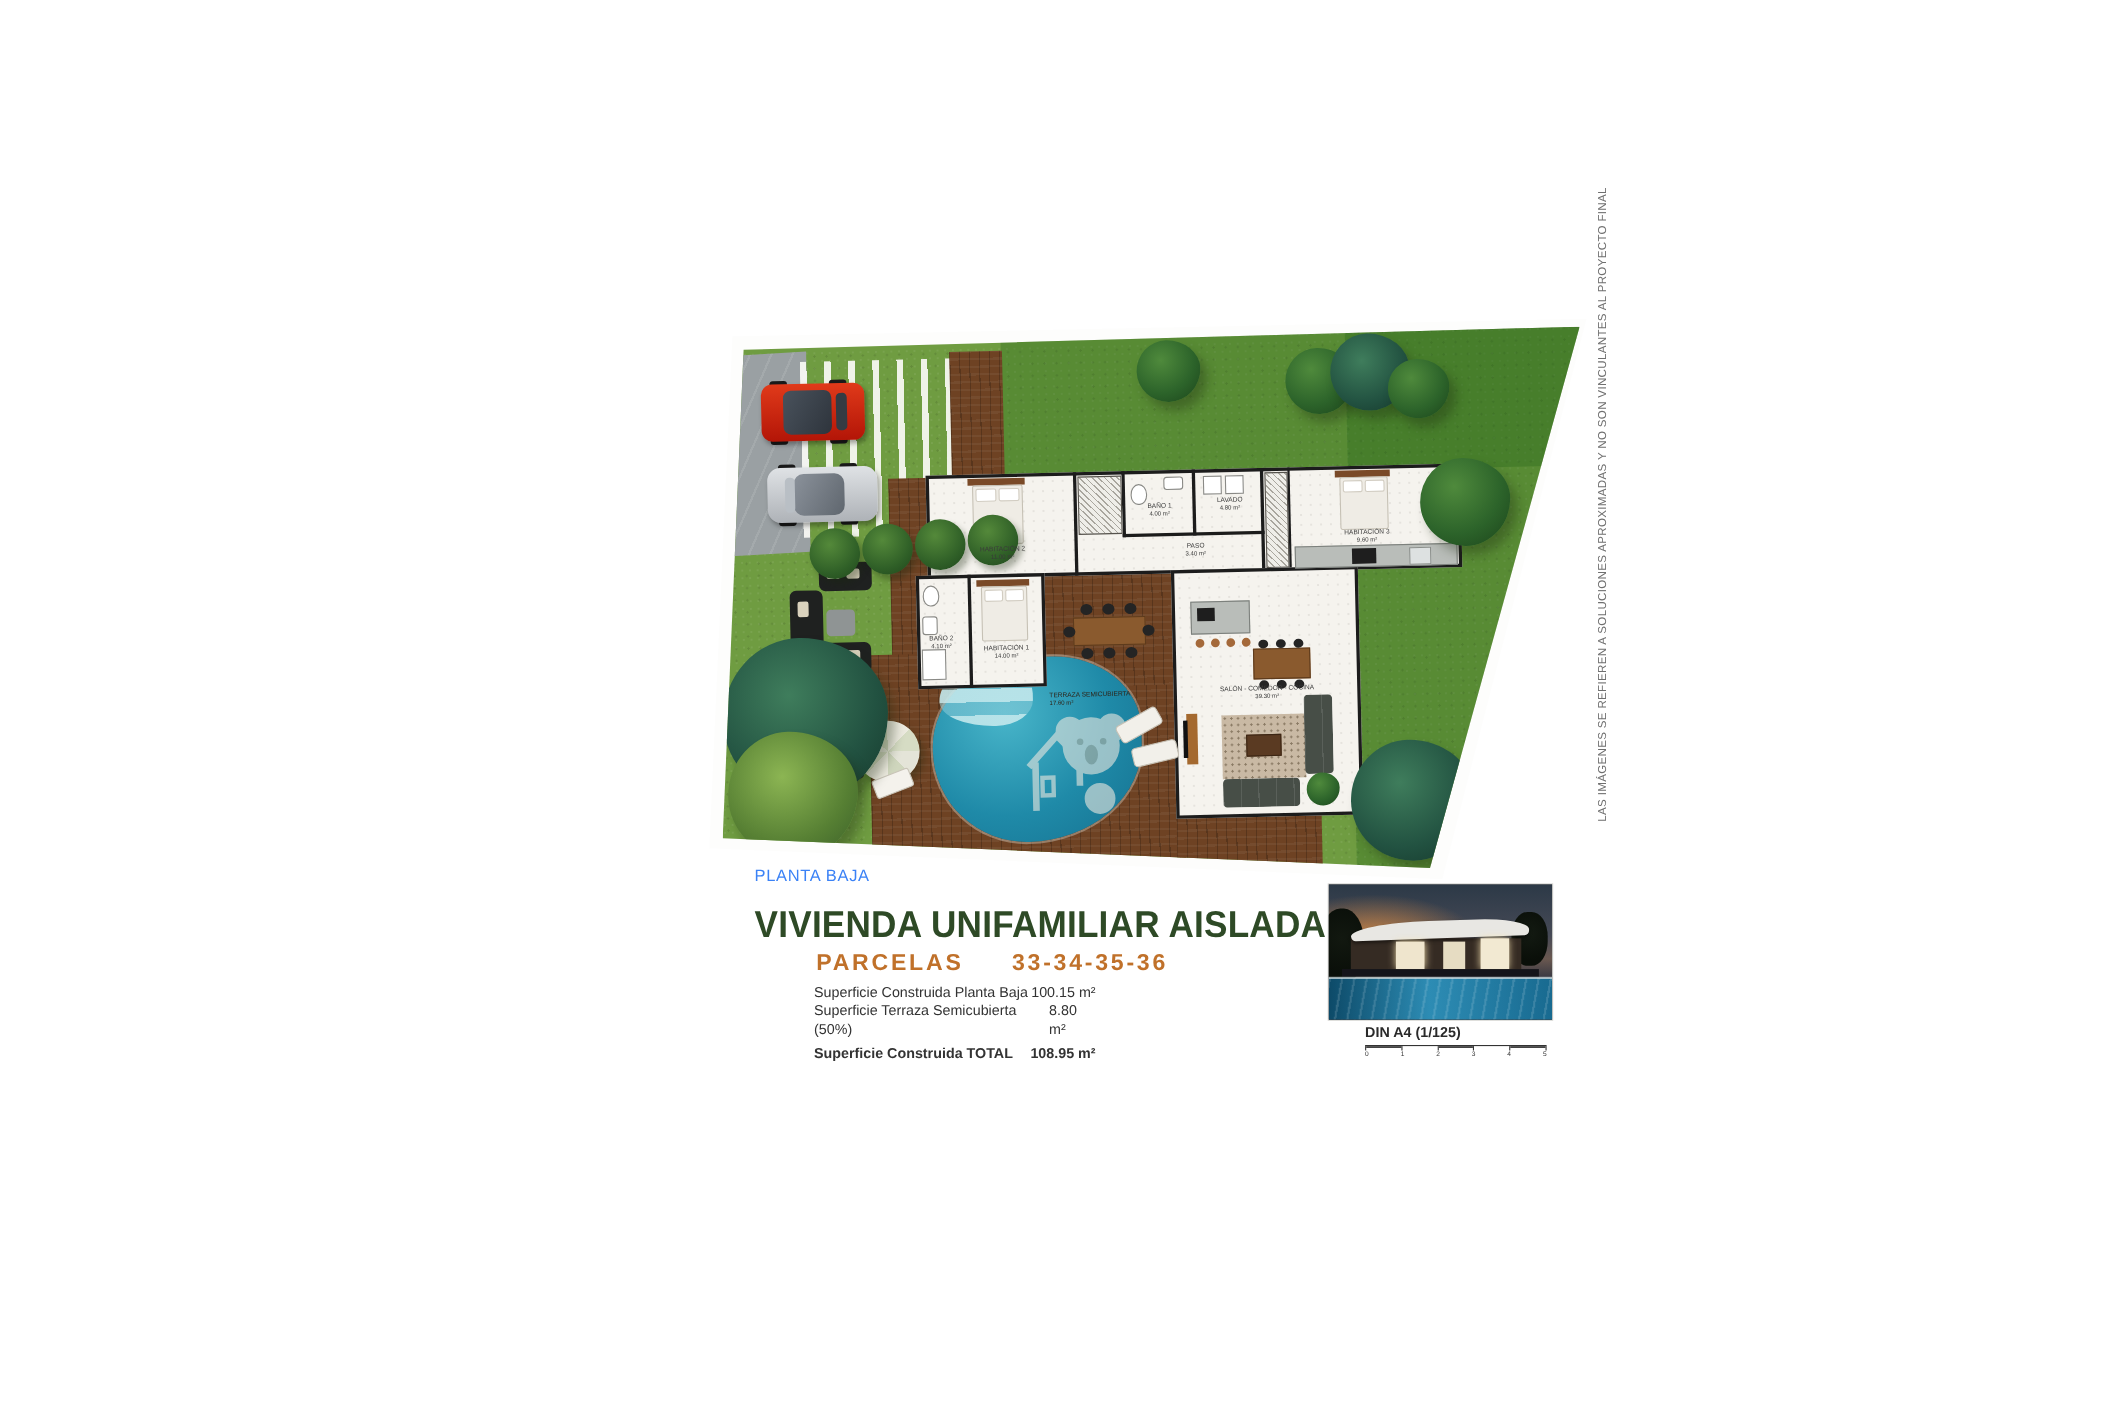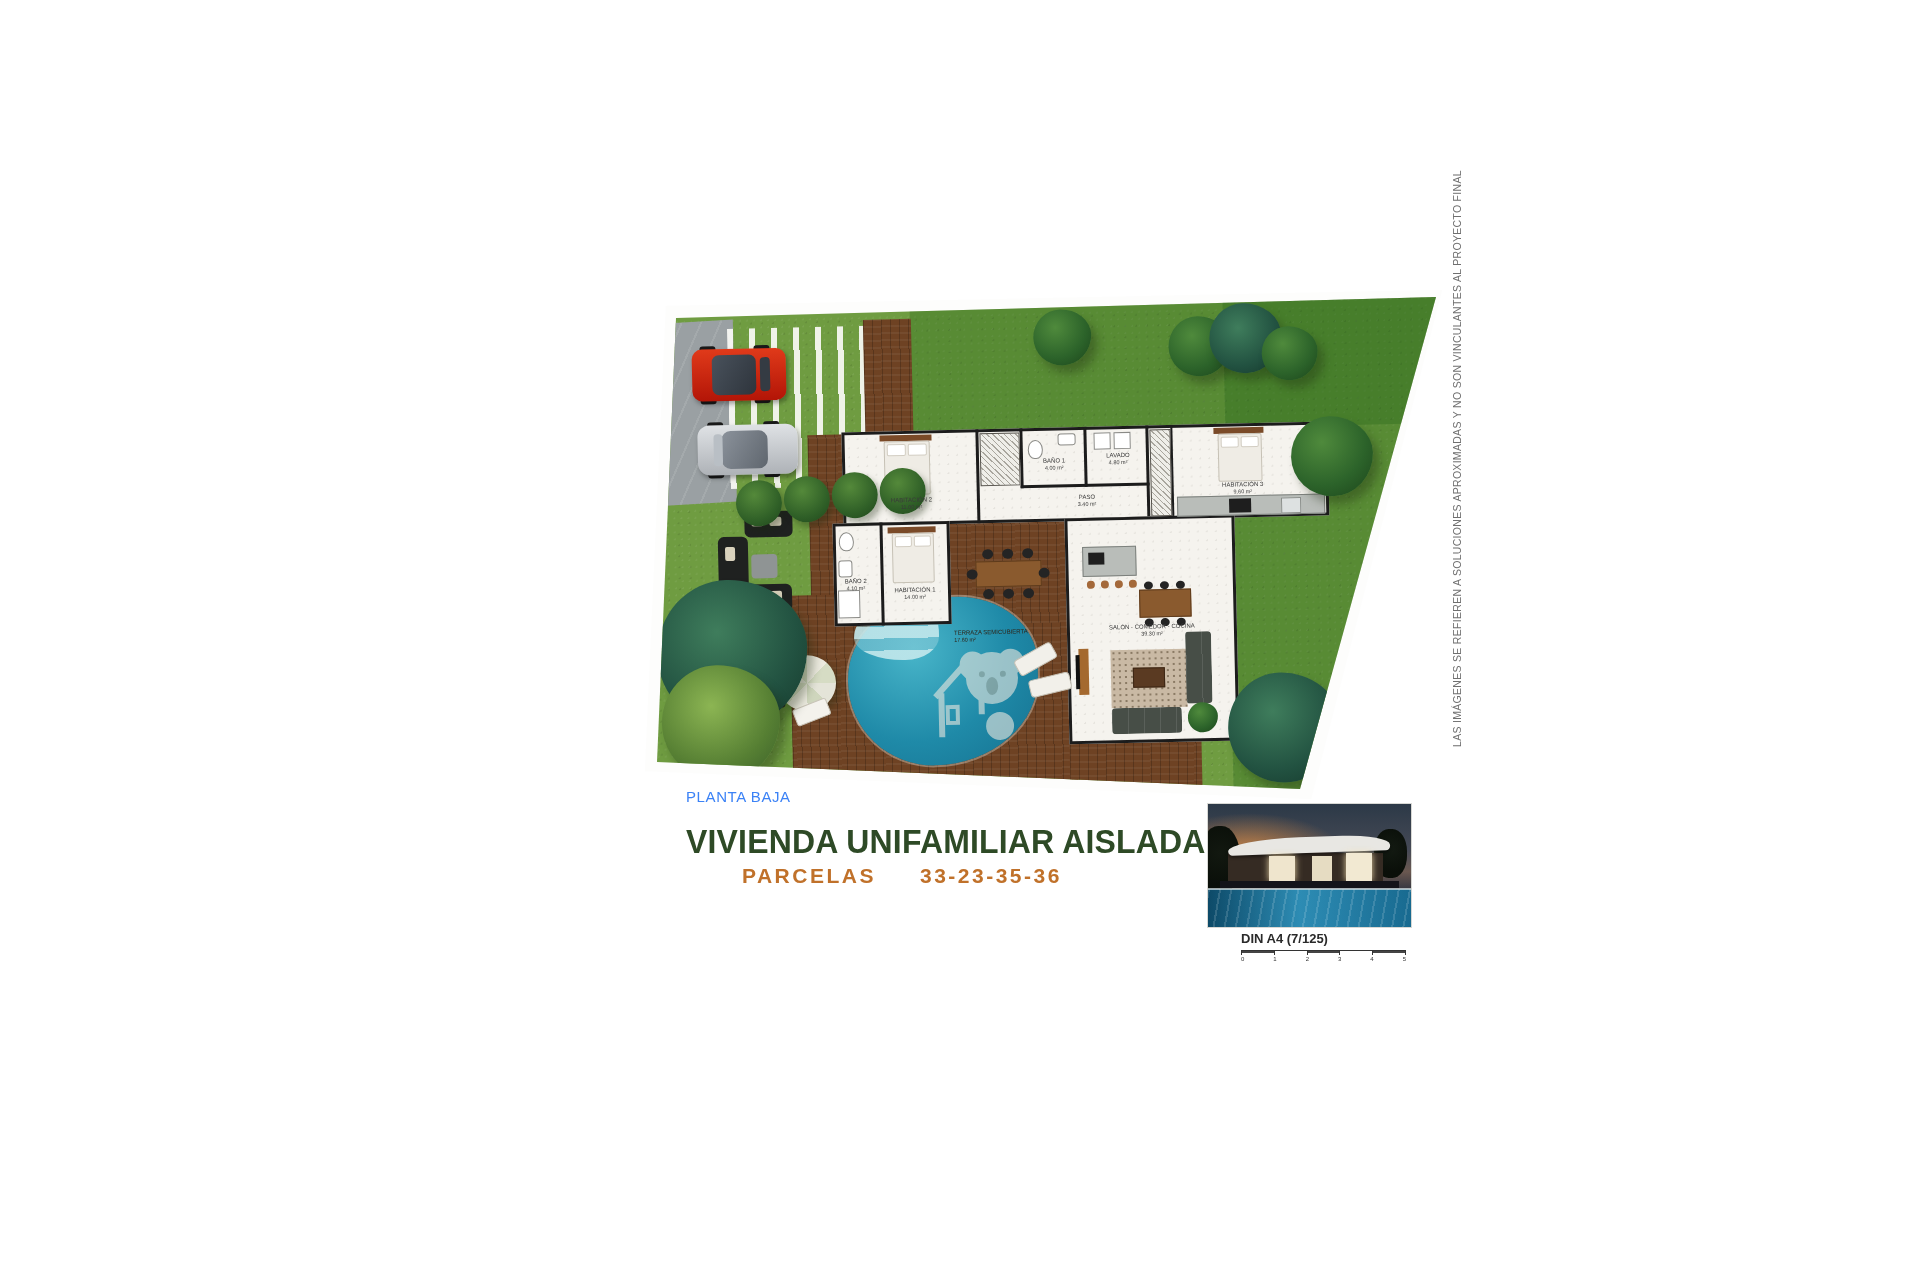--- a/index.html
+++ b/index.html
@@ -297,43 +297,57 @@
       </div>
     </div>
   </div>
 
   <div class="abs caption" style="left:686px;top:788px;">PLANTA BAJA</div>
 
   <div class="abs main-title" style="left:686px;top:822px;">VIVIENDA UNIFAMILIAR AISLADA</div>
 
   <div class="abs parcels" style="left:742px;top:864px;">
     <span>PARCELAS</span>
-    <span>33-23-35-36</span>
-  </div>
-
+    <span>33-34-35-36</span>
+  </div>
+
+  <div class="abs area-table" style="left:740px;top:893px;">
+    <div class="area-row">
+      <span>Superficie Construida Planta Baja</span>
+      <span>100.15 m²</span>
+    </div>
+    <div class="area-row">
+      <span>Superficie Terraza Semicubierta (50%)</span>
+      <span>8.80 m²</span>
+    </div>
+    <div class="area-row total">
+      <span>Superficie Construida TOTAL</span>
+      <span>108.95 m²</span>
+    </div>
+  </div>
 
   <div class="abs photo" style="left:1208px;top:804px;width:203px;height:123px;">
     <div class="abs" style="inset:0;background:
         radial-gradient(ellipse at 20% 42%, rgba(236,148,66,.85), rgba(236,148,66,0) 42%),
         linear-gradient(180deg,#2c3947 0%,#464a56 38%,#6a5850 55%,#343641 70%,#20262e 100%);"></div>
     <div class="abs" style="left:-4%;top:18%;width:20%;height:55%;background:radial-gradient(circle at 50% 40%,#121810,#0a0f09 70%);border-radius:45%;"></div>
     <div class="abs" style="left:82%;top:20%;width:16%;height:40%;background:radial-gradient(circle at 50% 40%,#131a12,#0a0f09 70%);border-radius:45%;"></div>
     <div class="abs" style="left:10%;top:40%;width:76%;height:24%;background:#352b23;"></div>
     <div class="abs" style="left:10%;top:27%;width:80%;height:13%;background:#e8e7e3;border-radius:60% 40% 6px 6px/100% 90% 6px 6px;transform:rotate(-2deg);box-shadow:0 2px 3px rgba(0,0,0,.45);"></div>
     <div class="abs" style="left:30%;top:42%;width:13%;height:21%;background:#efe5cd;box-shadow:0 0 7px rgba(248,228,178,.9);"></div>
     <div class="abs" style="left:51%;top:42%;width:10%;height:21%;background:#e6dcc2;"></div>
     <div class="abs" style="left:68%;top:40%;width:13%;height:23%;background:#f2e9d2;box-shadow:0 0 7px rgba(248,228,178,.9);"></div>
     <div class="abs" style="left:6%;top:63%;width:88%;height:5%;background:#14141a;"></div>
     <div class="abs" style="left:0;bottom:0;width:100%;height:31%;background:
         repeating-linear-gradient(100deg, rgba(255,255,255,.14) 0 2px, rgba(255,255,255,0) 2px 11px),
         linear-gradient(90deg,#0d4a68,#2d8cb4 45%,#186a90);"></div>
     <div class="abs" style="left:0;bottom:30%;width:100%;height:2px;background:rgba(210,222,224,.75);"></div>
   </div>
 
-  <div class="abs scale-label" style="left:1241px;top:931px;">DIN A4 (7/125)</div>
+  <div class="abs scale-label" style="left:1241px;top:931px;">DIN A4 (1/125)</div>
 
   <div class="abs scalebar" style="left:1241px;top:950px;">
     <div class="sb-segs">
       <div class="fill"></div>
       <div></div>
       <div class="fill"></div>
       <div></div>
       <div class="fill"></div>
     </div>
     <div class="sb-nums">

